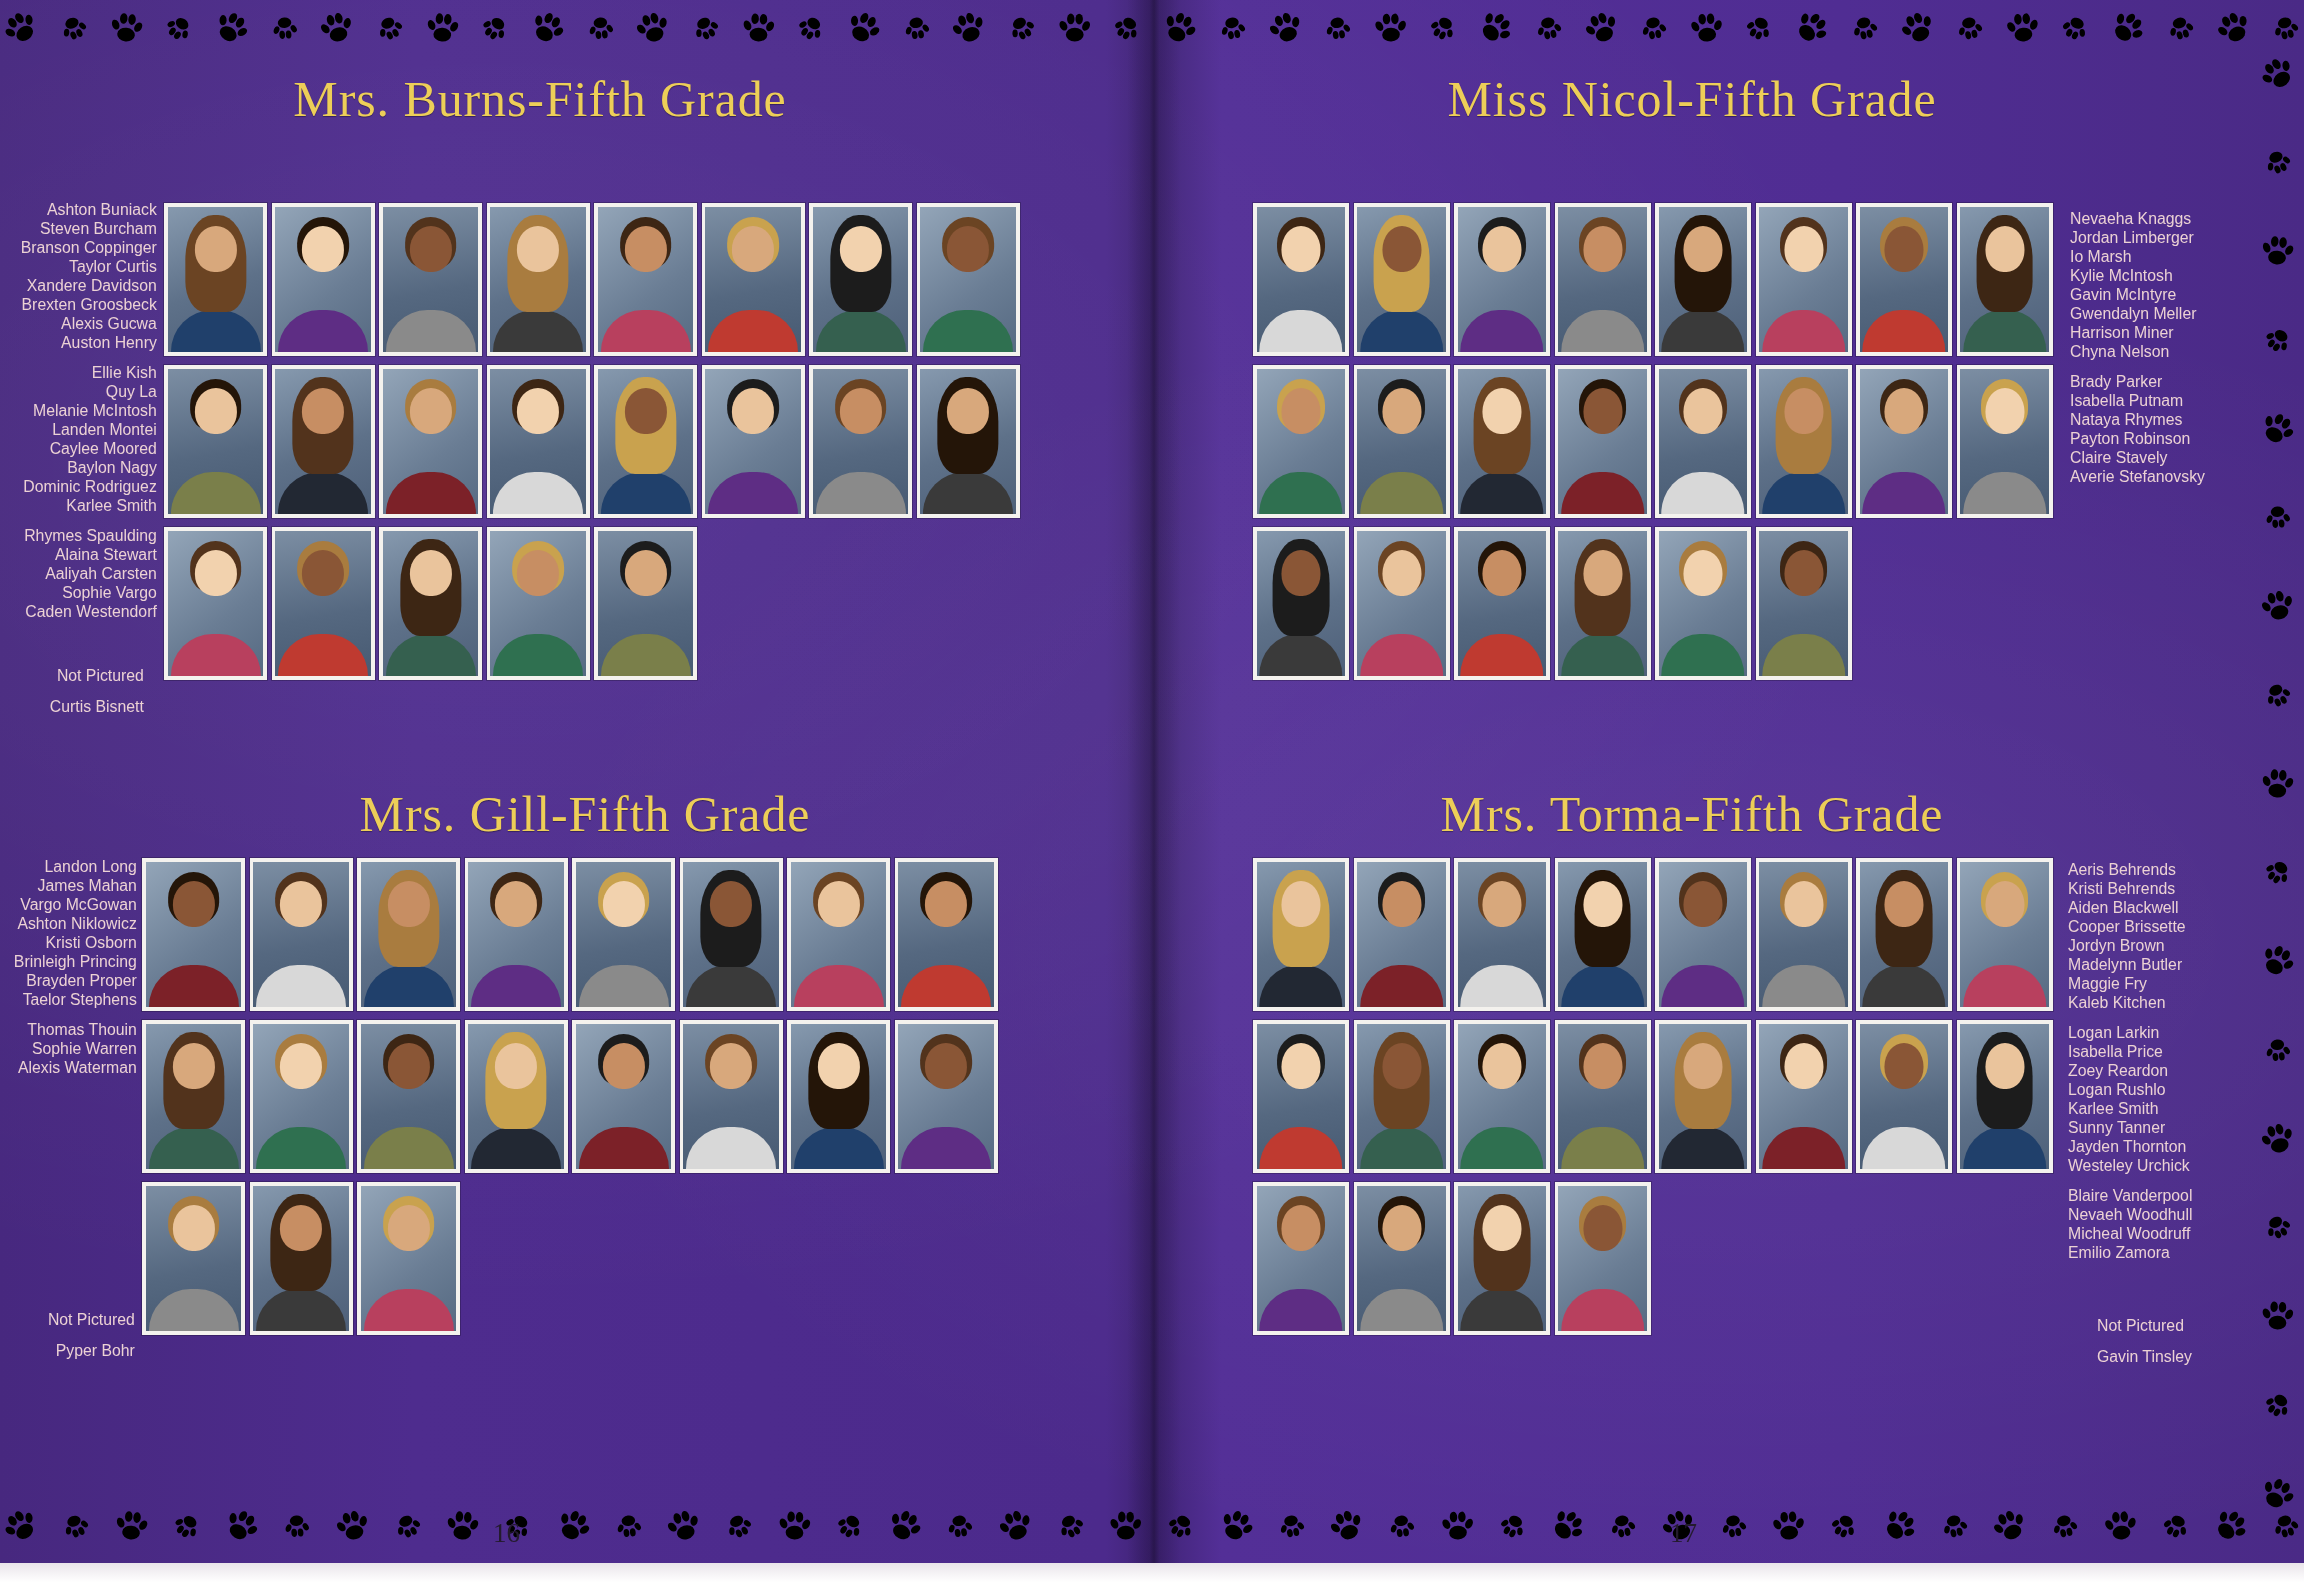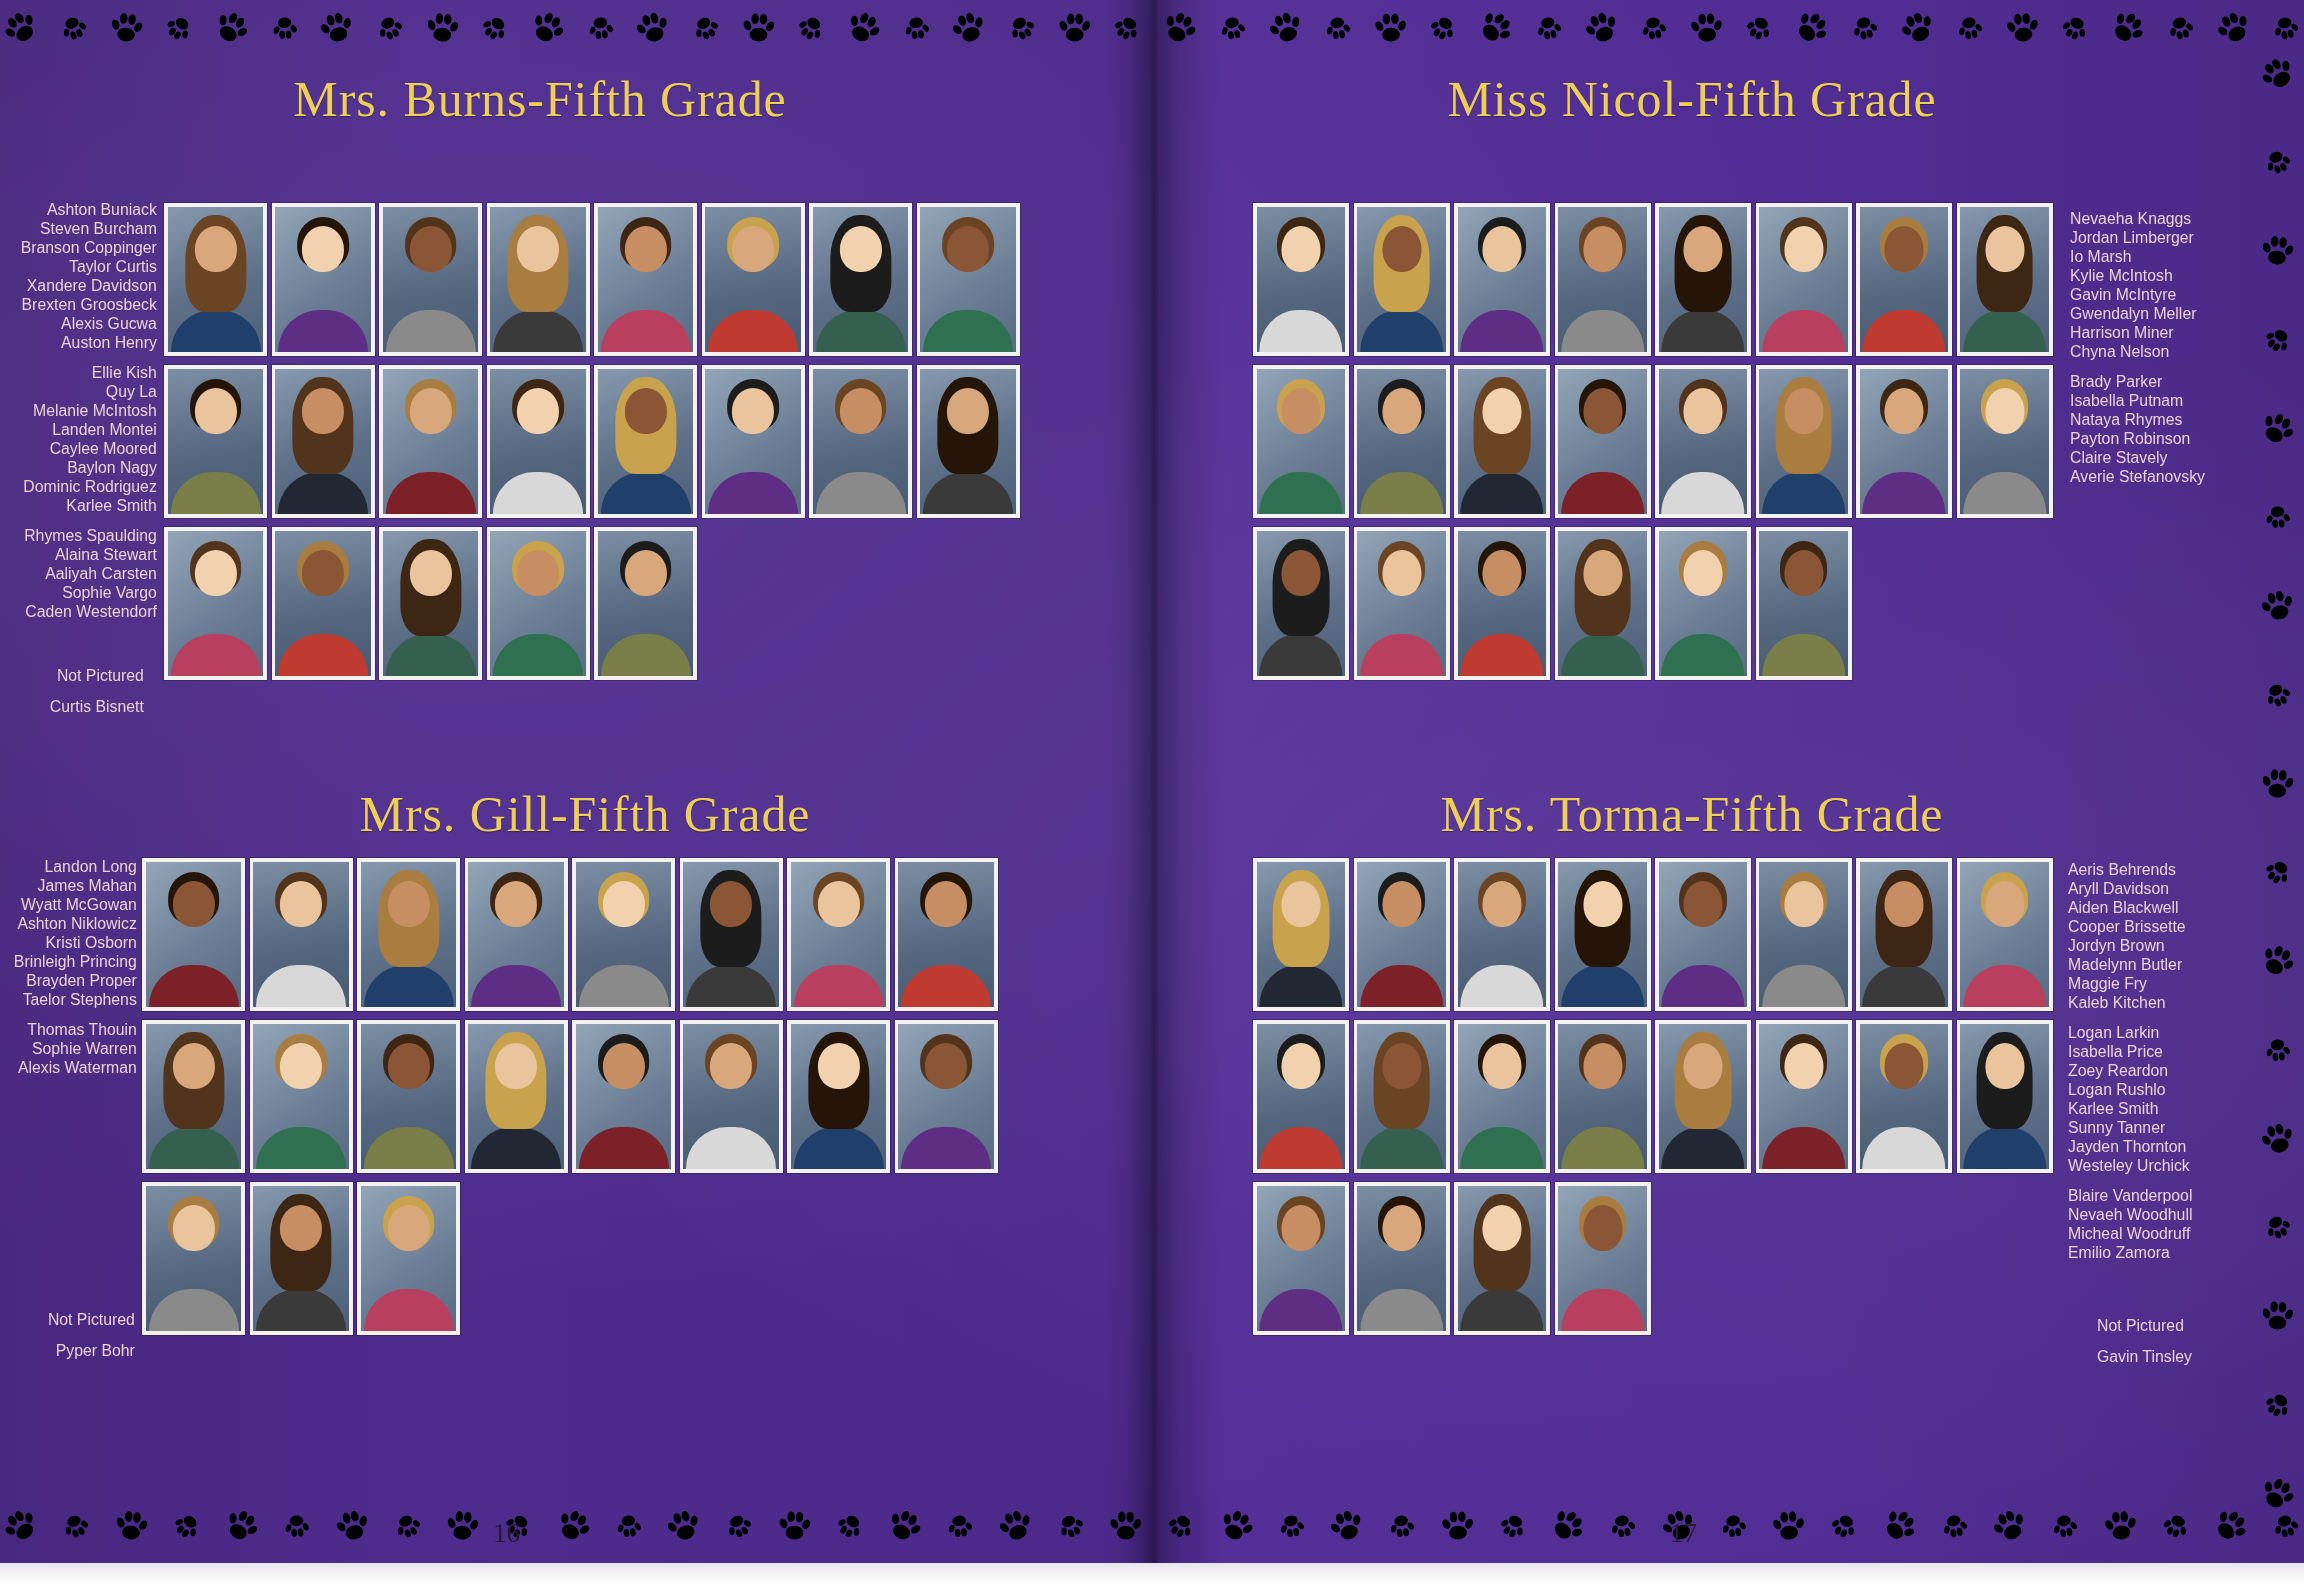--- a/index.html
+++ b/index.html
@@ -1028,21 +1028,21 @@
         </div>
       </div>
   </div>
 
   <div id="sec2" class="section sec-left">
     <div class="title">Mrs. Gill-Fifth Grade</div>
     <div class="names">
         <div class="name-group">
           <div class="student-name">Landon Long</div>
           <div class="student-name">James Mahan</div>
-          <div class="student-name">Wyatt McGowan</div>
+          <div class="student-name">Vargo McGowan</div>
           <div class="student-name">Ashton Niklowicz</div>
           <div class="student-name">Kristi Osborn</div>
           <div class="student-name">Brinleigh Princing</div>
           <div class="student-name">Brayden Proper</div>
           <div class="student-name">Taelor Stephens</div>
         </div>
         <div class="name-group">
           <div class="student-name">Thomas Thouin</div>
           <div class="student-name">Sophie Warren</div>
           <div class="student-name">Alexis Waterman</div>
@@ -1199,21 +1199,21 @@
         <div class="np-label">Not Pictured</div>
         <div class="np-name">Pyper Bohr</div>
       </div>
   </div>
 
   <div id="sec3" class="section sec-right">
     <div class="title">Mrs. Torma-Fifth Grade</div>
     <div class="names">
         <div class="name-group">
           <div class="student-name">Aeris Behrends</div>
-          <div class="student-name">Aryll Davidson</div>
+          <div class="student-name">Kristi Behrends</div>
           <div class="student-name">Aiden Blackwell</div>
           <div class="student-name">Cooper Brissette</div>
           <div class="student-name">Jordyn Brown</div>
           <div class="student-name">Madelynn Butler</div>
           <div class="student-name">Maggie Fry</div>
           <div class="student-name">Kaleb Kitchen</div>
         </div>
         <div class="name-group">
           <div class="student-name">Logan Larkin</div>
           <div class="student-name">Isabella Price</div>

